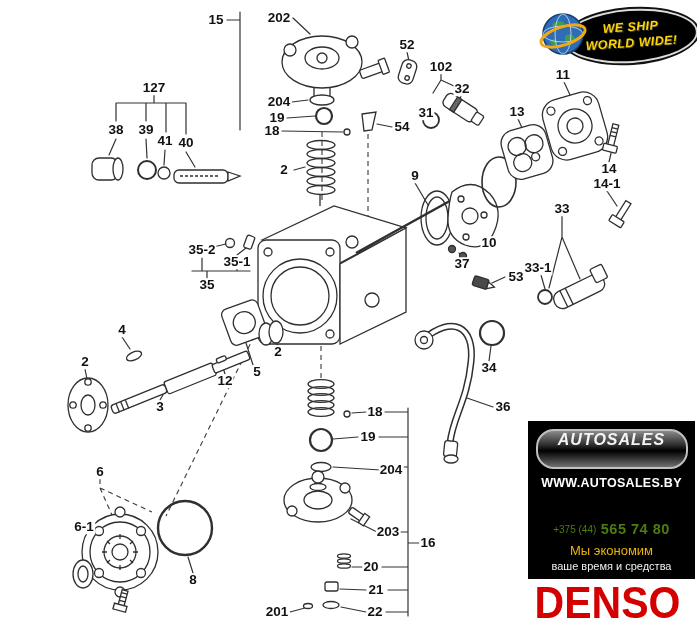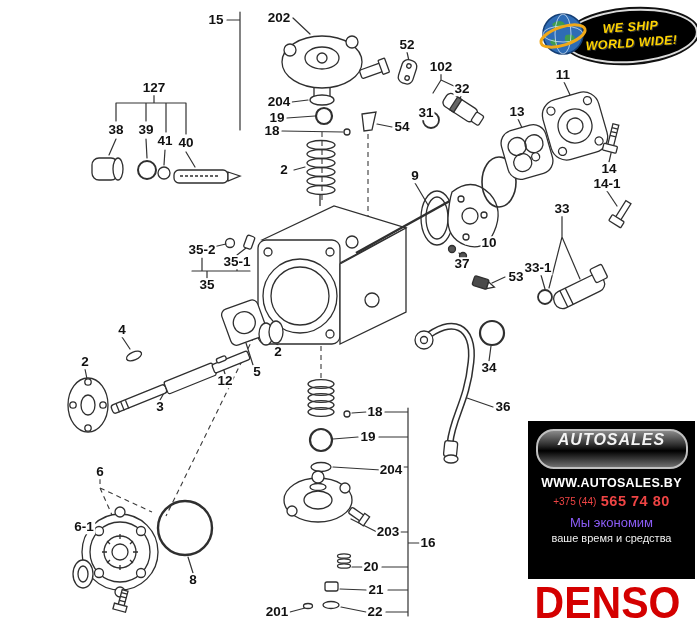--- a/index.html
+++ b/index.html
@@ -19,24 +19,24 @@
   .globe{position:absolute;left:0;top:3px;width:50px;height:50px;z-index:2;}
   
   .ad-box{position:absolute;left:528px;top:421px;width:167px;height:158px;background:#000;
        display:flex;flex-direction:column;align-items:center;padding-top:8px;
        box-sizing:border-box;gap:2px;}
   .ad-logo{width:148px;height:36px;border-radius:18px;flex:0 0 auto;
        background:linear-gradient(180deg,#8a8a8a 0%,#2a2a2a 40%,#000 55%,#6f6f6f 100%);
        border:2px solid #c0c0c0;display:flex;justify-content:center;}
   .ad-logo span{font-weight:700;font-style:italic;font-size:16px;letter-spacing:1px;color:#f4f4f4;}
   .ad-url{color:#fff;font-weight:700;font-size:12.5px;letter-spacing:.3px;margin-top:5px;}
-  .ad-phone{color:#ef4444;line-height:1.15;}
+  .ad-phone{color:#4d7c0f;line-height:1.15;margin-top:28px;}
   .pp{font-size:10px;vertical-align:middle;}
   .pn{font-size:14.5px;font-weight:700;letter-spacing:.5px;vertical-align:middle;}
-  .ad-tag{color:#8b5cf6;font-size:13px;margin-top:3px;}
+  .ad-tag{color:#eab308;font-size:13px;margin-top:3px;}
   .ad-tag2{color:#f0f0f0;font-size:11px;}
   
   .denso{position:absolute;left:518px;top:583px;width:179px;text-align:center;
        font-size:41px;font-weight:700;color:#d40000;letter-spacing:0;line-height:1;
        transform:scaleY(1.08);}
 </style>
 </head>
 <body>
 
 <div class="stage">

